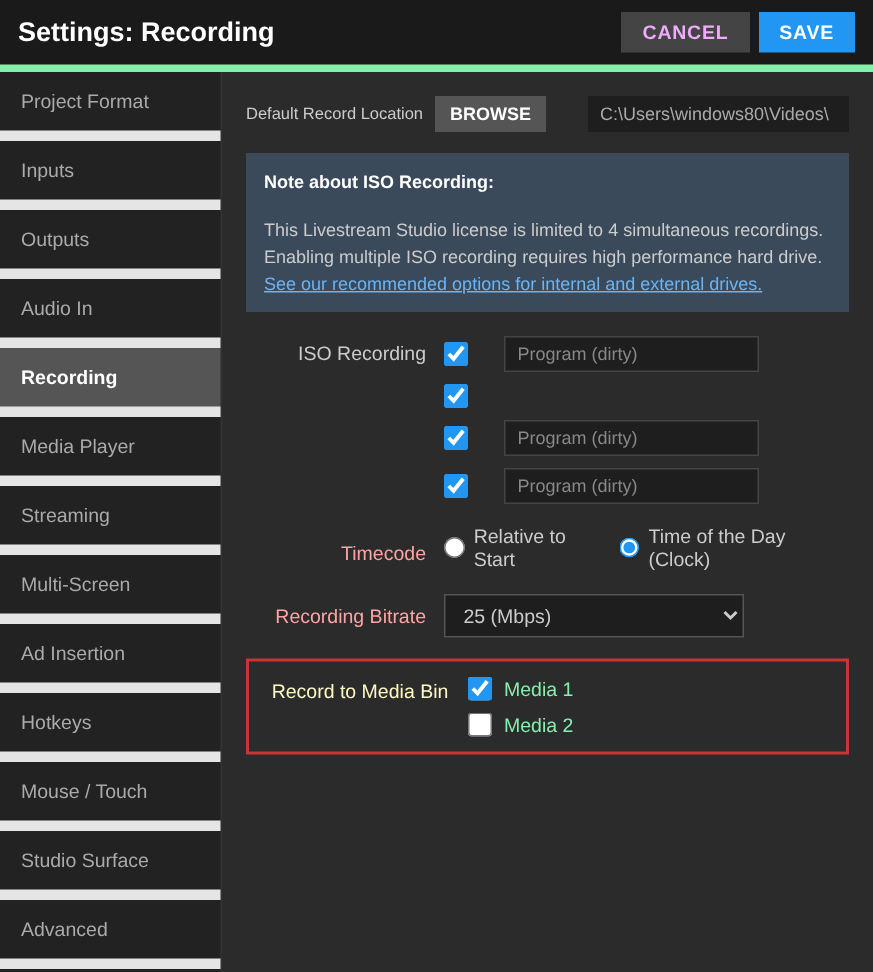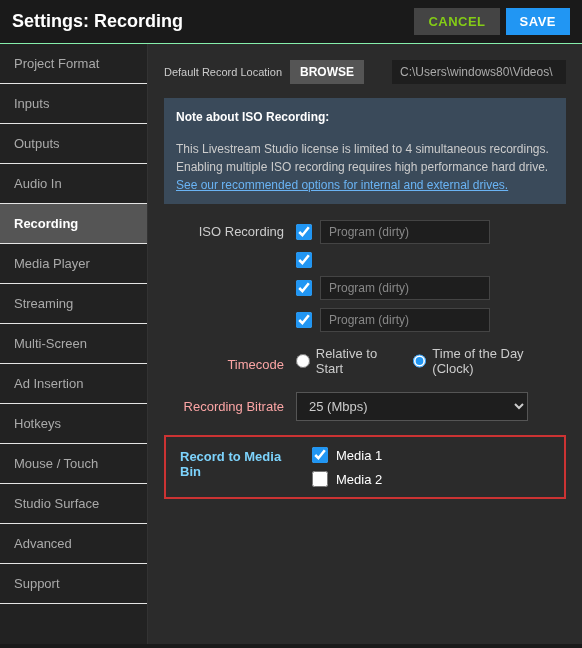--- a/index.html
+++ b/index.html
@@ -13,34 +13,34 @@
       overflow: hidden;
     }
 
     
     .header {
       background: #1a1a1a;
       display: flex;
       align-items: center;
       justify-content: space-between;
       padding: 8px 12px;
-      border-bottom: 1px solid #86efac;
+      border-bottom: 5px solid #86efac;
     }
     .header-title {
       color: #fff;
       font-size: 18px;
       font-weight: bold;
     }
     .header-buttons {
       display: flex;
       gap: 6px;
     }
     .btn-cancel {
       background: #444;
-      color: #84cc16;
+      color: #f0abfc;
       border: none;
       padding: 6px 14px;
       font-size: 13px;
       cursor: pointer;
       font-weight: bold;
       letter-spacing: 0.5px;
     }
     .btn-save {
       background: #2196f3;
       color: #fff;
@@ -62,21 +62,21 @@
     .sidebar {
       width: 148px;
       background: #222;
       border-right: 1px solid #333;
       flex-shrink: 0;
     }
     .sidebar-item {
       padding: 12px 14px;
       color: #aaa;
       cursor: pointer;
-      border-bottom: 1px solid #e5e5e5;
+      border-bottom: 7px solid #e5e5e5;
       font-size: 13px;
     }
     .sidebar-item.active {
       background: #555;
       color: #fff;
       font-weight: bold;
     }
 
     
     .main-content {
@@ -152,21 +152,21 @@
       flex-shrink: 0;
     }
     .iso-checkboxes {
       display: flex;
       flex-direction: column;
       gap: 8px;
     }
     .iso-row {
       display: flex;
       align-items: center;
-      gap: 8px;
+      gap: 24px;
     }
     .iso-row input[type="checkbox"] {
       width: 16px;
       height: 16px;
       cursor: pointer;
       accent-color: #2196f3;
     }
     .iso-row .iso-input {
       background: #1e1e1e;
       border: 1px solid #444;
@@ -207,63 +207,63 @@
       font-size: 13px;
     }
 
     
     .select-control {
       background: #1e1e1e;
       border: 1px solid #555;
       color: #ccc;
       padding: 5px 8px;
       font-size: 13px;
-      width: 232px;
+      width: 200px;
       cursor: pointer;
     }
 
     
     .media-bin-section {
       border: 2px solid #cc3333;
       padding: 10px 14px;
       margin-top: 14px;
       background: #2b2b2b;
     }
     .media-bin-inner {
       display: flex;
       align-items: flex-start;
       gap: 12px;
     }
     .media-bin-label {
       width: 120px;
-      text-align: left;
-      color: #7dd3fc;
-      font-size: 13px;
-      font-weight: bold;
+      text-align: center;
+      color: #fef9c3;
+      font-size: 13px;
+      font-weight: normal;
       flex-shrink: 0;
       padding-top: 2px;
     }
     .media-bin-checks {
       display: flex;
       flex-direction: column;
       gap: 8px;
     }
     .media-bin-row {
       display: flex;
       align-items: center;
       gap: 8px;
     }
     .media-bin-row input[type="checkbox"] {
       width: 16px;
       height: 16px;
       cursor: pointer;
       accent-color: #2196f3;
     }
     .media-bin-row label {
-      color: #ffffff;
+      color: #86efac;
       font-size: 13px;
     }
 
     
     .timecode-options {
       display: flex;
       flex-direction: row;
       gap: 6px;
     }
   </style>

